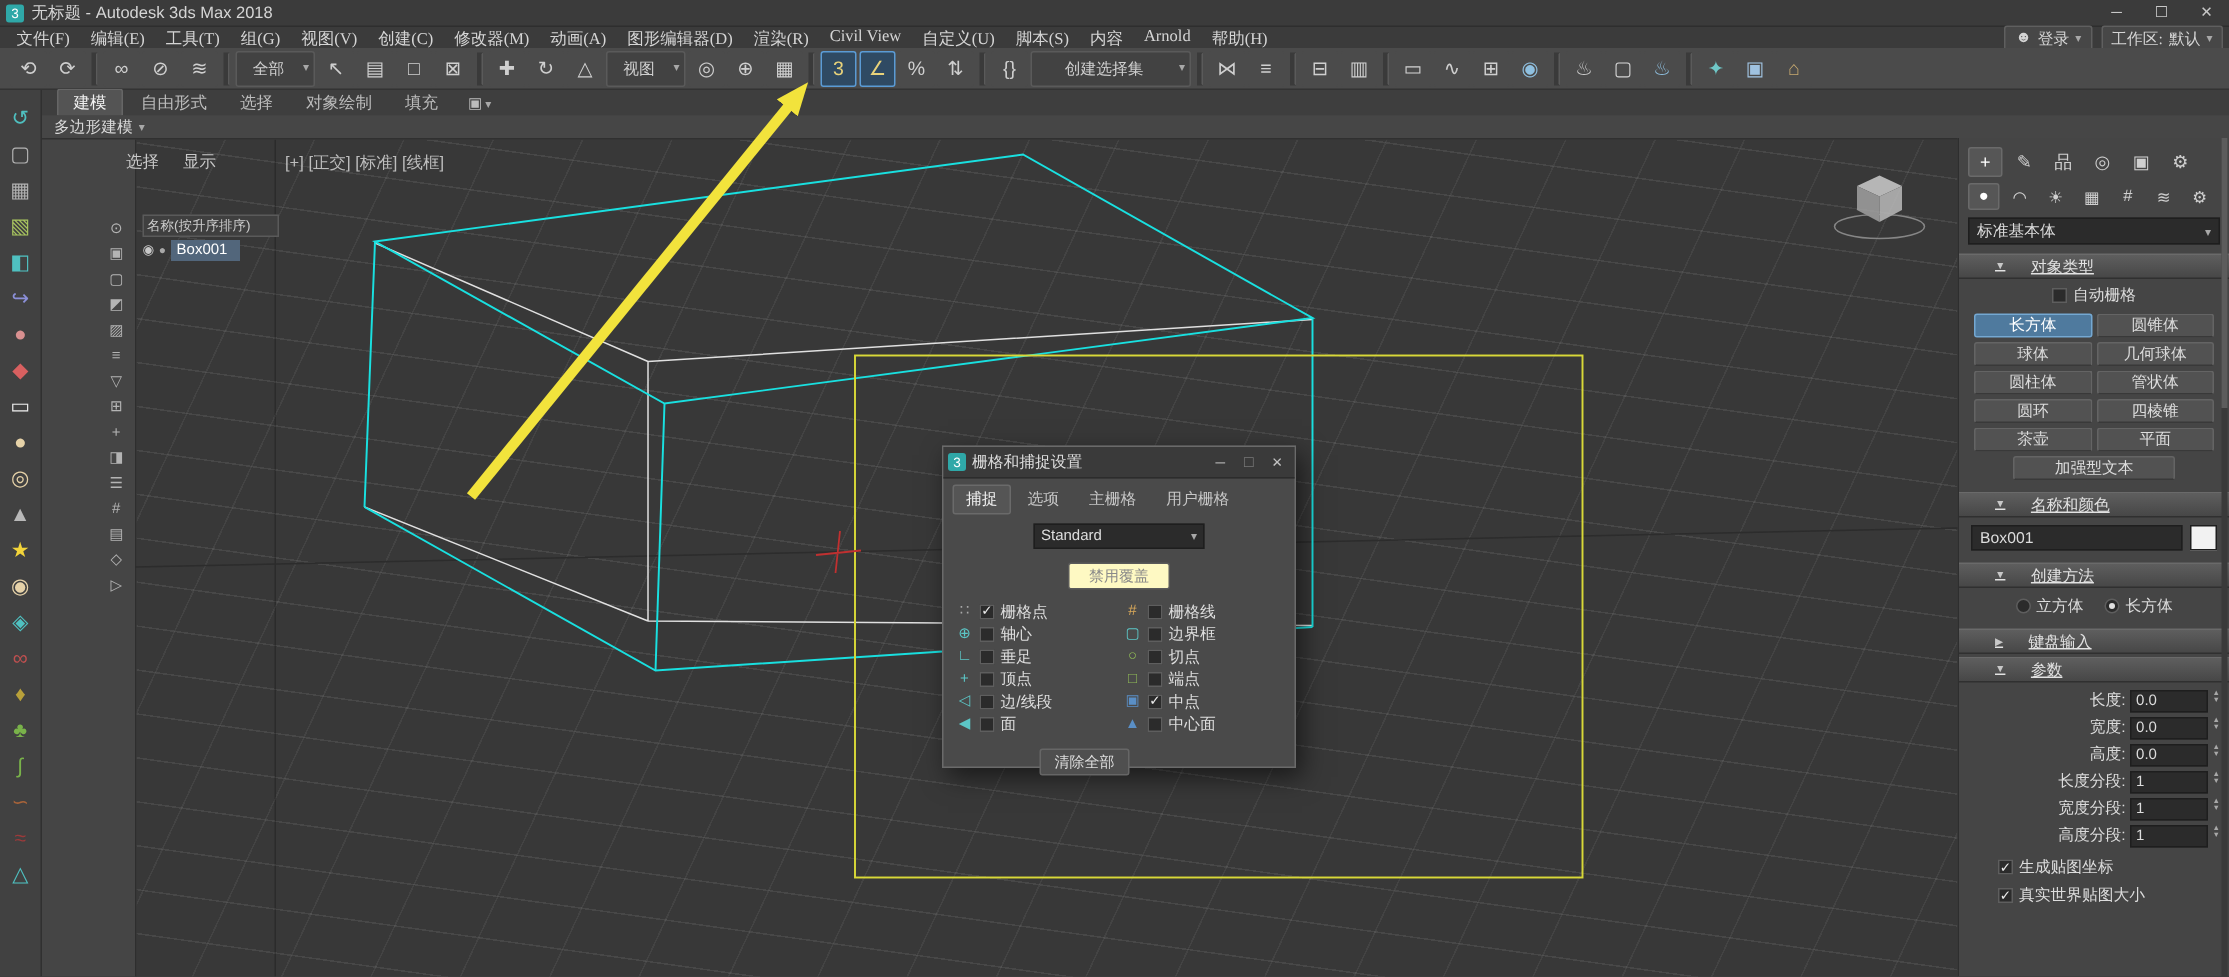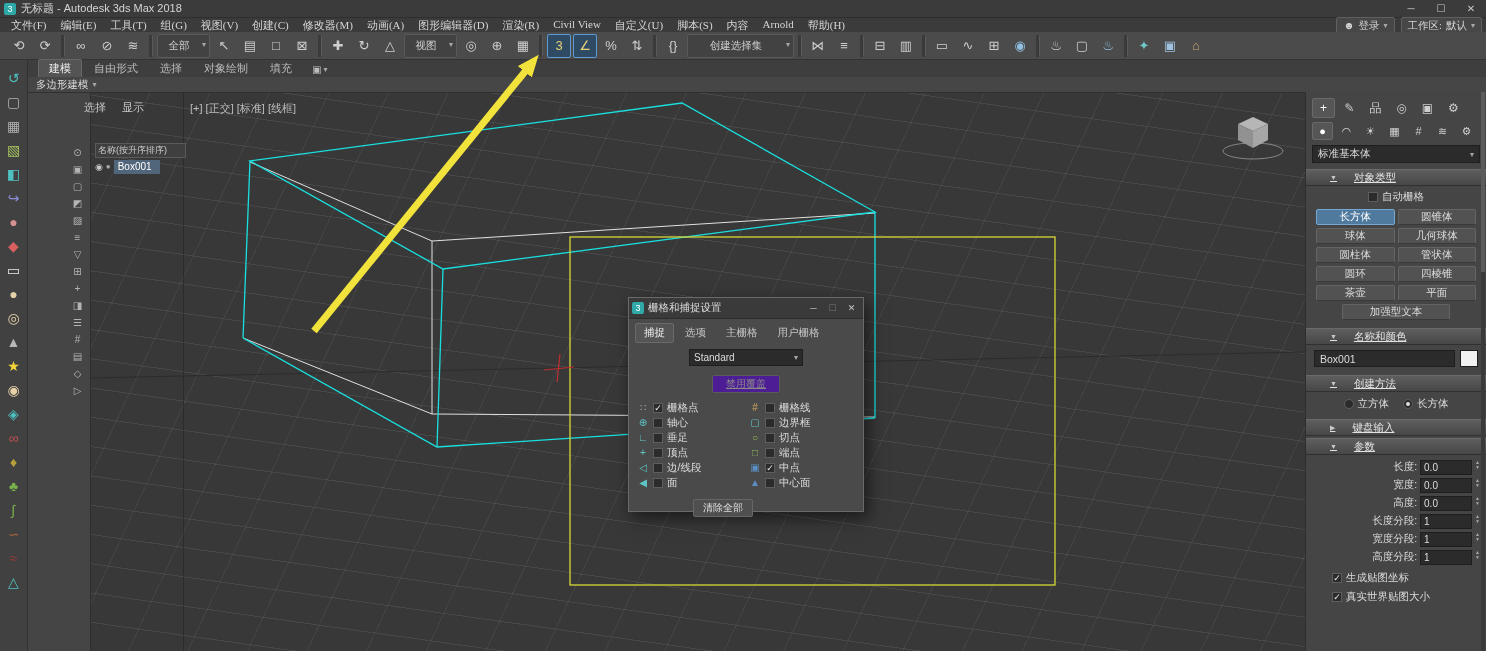--- a/index.html
+++ b/index.html
@@ -83,22 +83,22 @@
   .dlg-title .t{color:#dddddd;font-size:10.5px;text-align:center;}
   .dlg-ctls{margin-left:auto;display:flex;gap:2px;}
   .dlg-ctl{width:17px;height:15px;display:flex;align-items:center;justify-content:center;color:#c4c4c4;font-size:9px;}
   .dlg-ctl.dis{color:#777;}
   .dlg-tabs{display:flex;gap:2px;padding:4px 6px 0;}
   .dtab{font-size:10.5px;color:#c6c6c6;padding:2px 8px;border:1px solid transparent;}
   .dtab.active{background:#555;border-color:#6a6a6a;border-radius:2px;color:#eee;}
   .dlg-row{display:flex;gap:9px;padding:6px 8px 2px;align-items:center;flex-direction:column;}
   .dselect{width:104px;height:15px;background:#2b2b2b;border:1px solid #1e1e1e;color:#dddddd;
            font-size:10px;display:flex;align-items:center;justify-content:space-between;padding:0 4px;}
-  .dbtn-disabled{width:66px;height:16px;background:#4c1d95;border:1px solid #5a5a5a;color:#8a8a8a;
-           font-size:10px;display:flex;align-items:center;justify-content:center;border-radius:2px;text-decoration:underline;}
+  .dbtn-disabled{width:66px;height:16px;background:#fef9c3;border:1px solid #5a5a5a;color:#8a8a8a;
+           font-size:10px;display:flex;align-items:center;justify-content:center;border-radius:2px;}
   .snap-grid{display:flex;gap:6px;padding:6px 8px 2px;}
   .snap-col{flex:1;display:flex;flex-direction:column;gap:2px;}
   .snap-row{display:flex;align-items:center;gap:4px;height:13px;}
   .snap-ico{width:12px;text-align:center;font-size:10px;}
   .cb{width:10px;height:10px;background:#2b2b2b;border:1px solid #5e5e5e;display:inline-flex;
       align-items:center;justify-content:center;font-size:9px;color:#eaeaea;flex:0 0 auto;box-sizing:border-box;}
   .cb.checked::after{content:"✓";}
   .snap-lbl{font-size:10.5px;color:#dddddd;white-space:nowrap;}
   .clear-btn{margin:8px 0 0 64px;width:58px;height:16px;background:#4f4f4f;border:1px solid #666;
       border-radius:2px;color:#dddddd;font-size:10px;display:flex;align-items:center;justify-content:center;}

